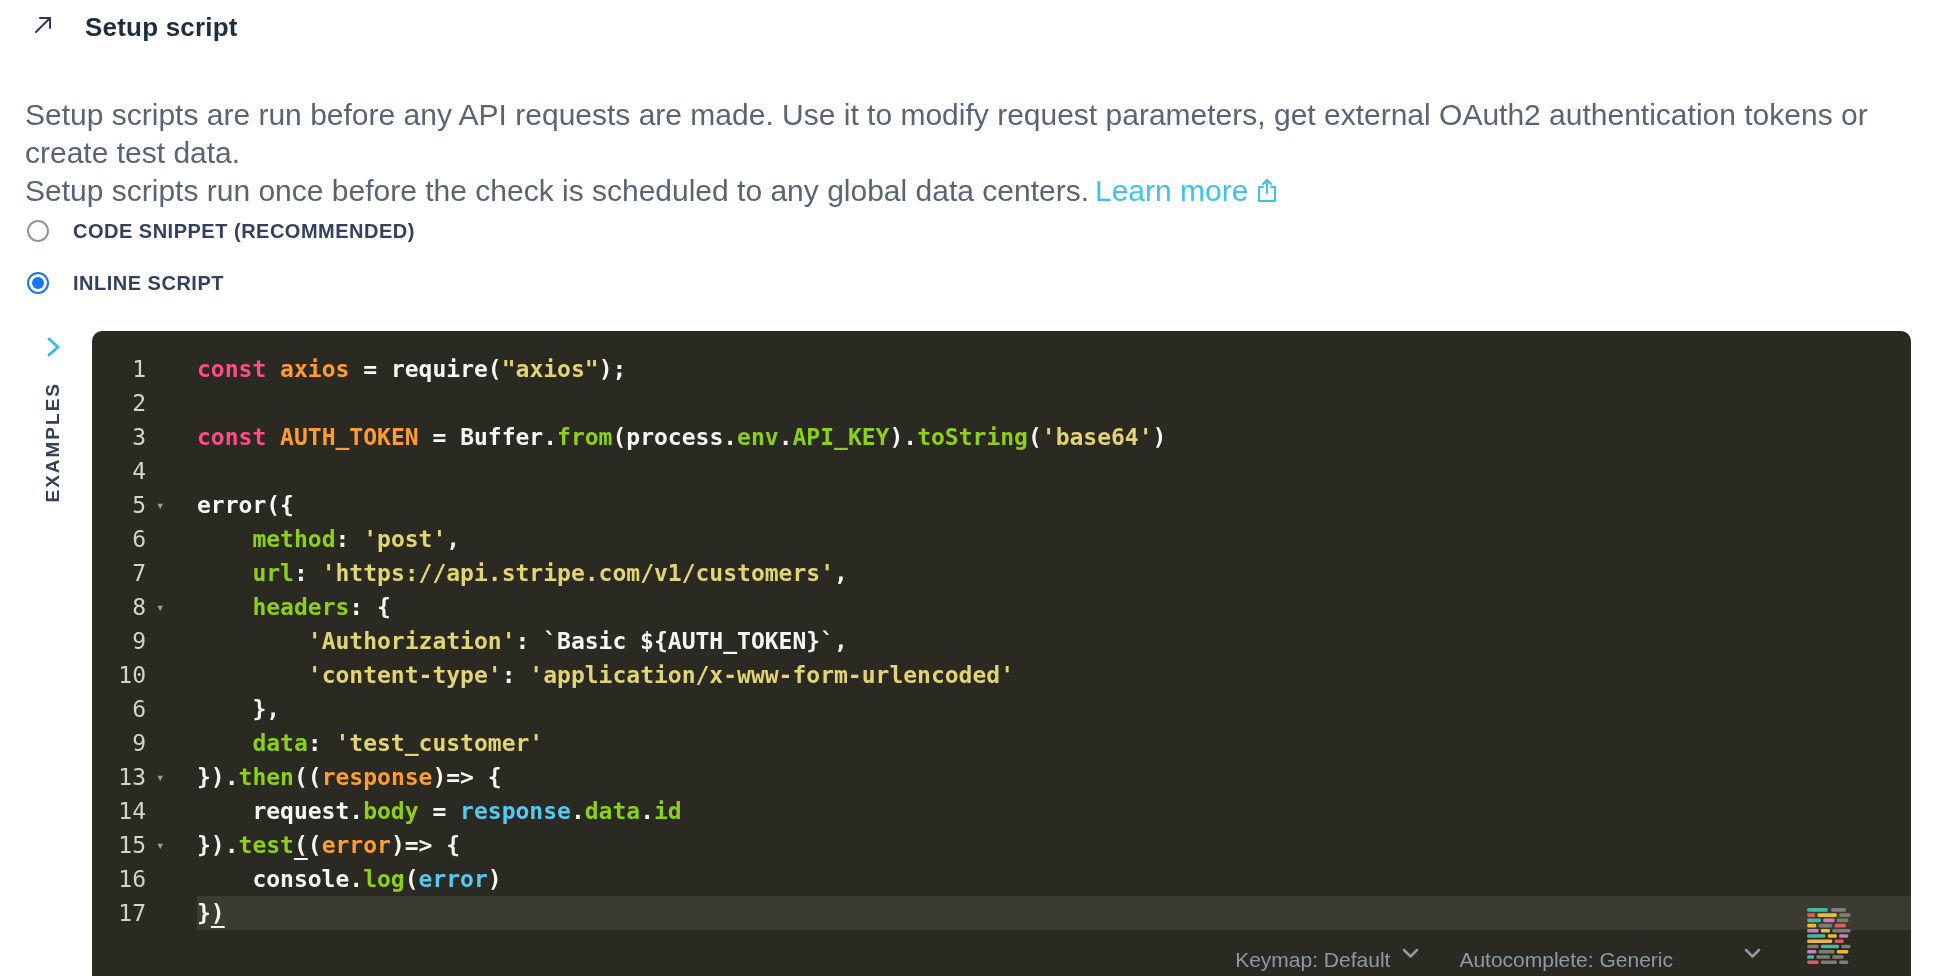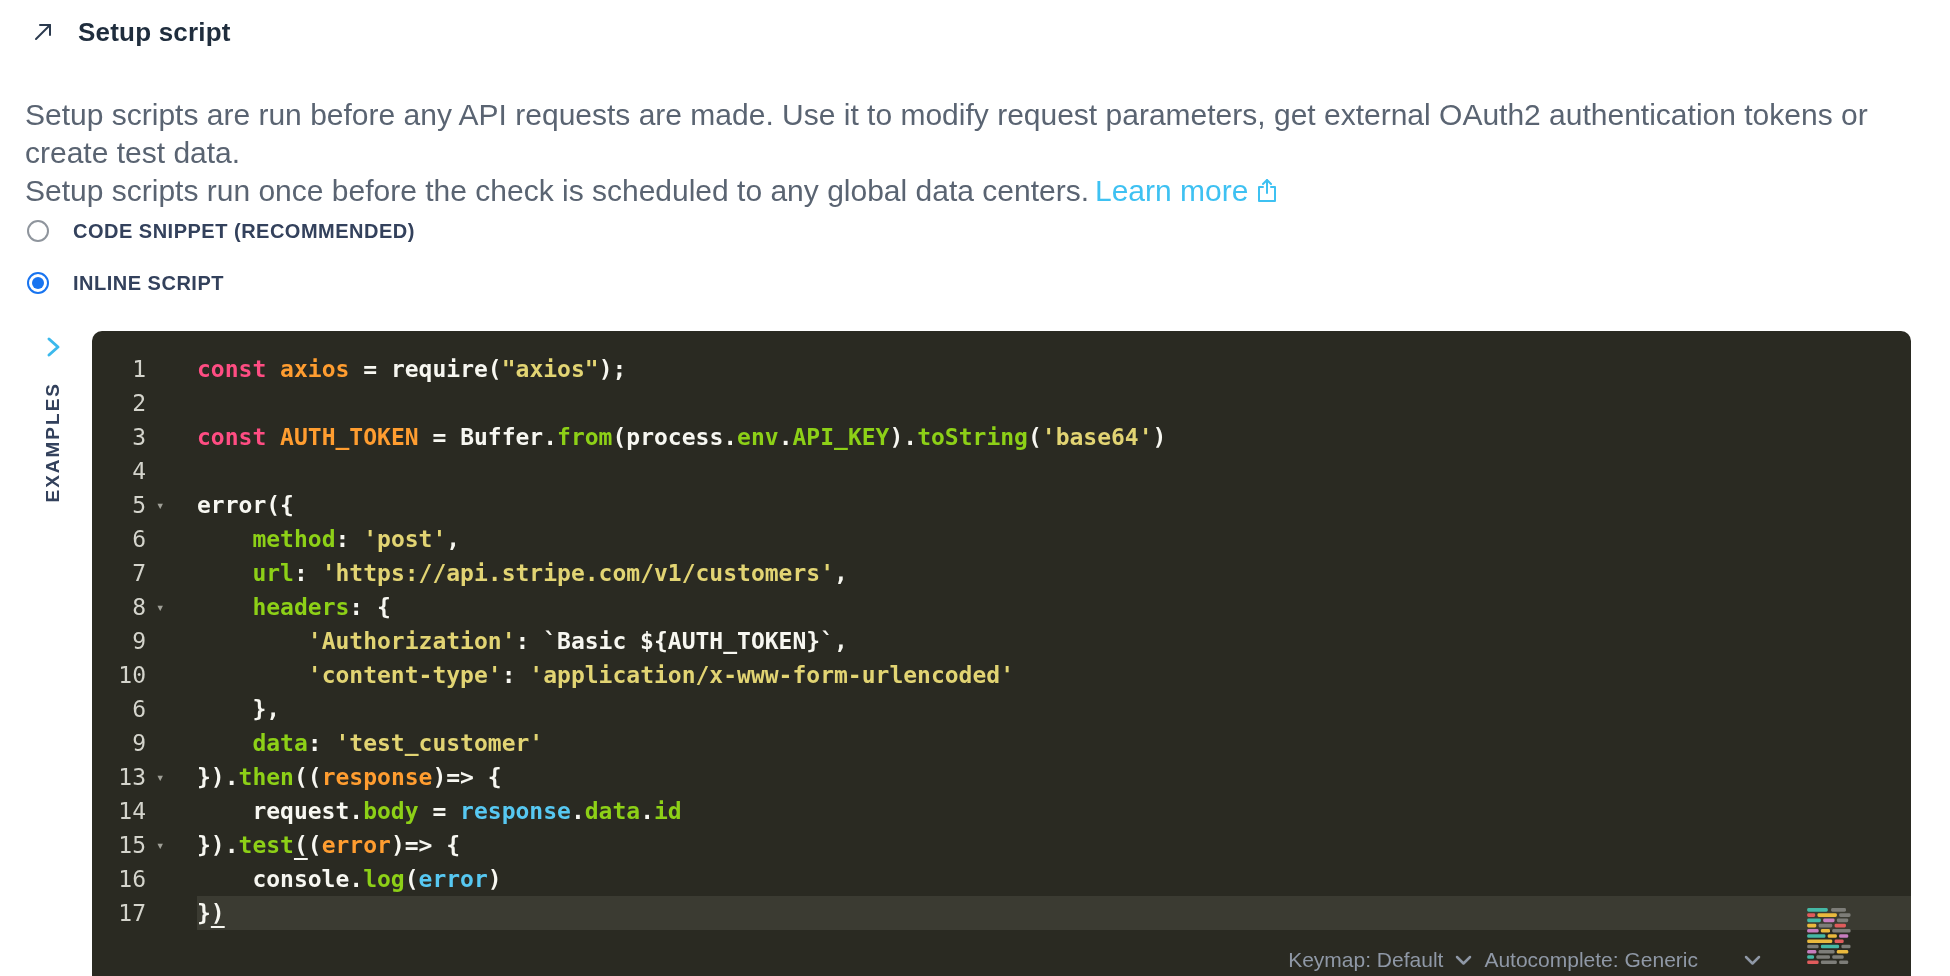--- a/index.html
+++ b/index.html
@@ -4,21 +4,21 @@
 <style>
   html,body{margin:0;padding:0;}
   body{
     width:1950px;height:976px;background:#ffffff;
     font-family:"Liberation Sans", sans-serif;
     overflow:hidden;position:relative;
   }
   .page{padding-top:12px;}
 
   
-  .hdr{display:flex;align-items:center;gap:22px;margin-left:30px;height:40px;}
+  .hdr{display:flex;align-items:flex-start;gap:29px;margin-left:30px;height:40px;}
   .hdr h1{margin:0;font-size:26px;font-weight:700;color:#1f2d3d;letter-spacing:.2px;}
   .ne-arrow{flex:0 0 auto;cursor:pointer;}
 
   
   .desc{margin:44px 30px 0 25px;font-size:30px;line-height:38px;color:#5a6472;max-width:1890px;}
   .desc a{color:var(--link);text-decoration:none;cursor:pointer;margin-left:6px;}
   .ext-icon{vertical-align:-3px;margin-left:8px;}
 
   
   .radios{margin:8px 0 0 27px;}
@@ -51,22 +51,22 @@
   .tk-var2{color:var(--var2);}
   .tk-pl{color:var(--pl);}
   .tk-ul{color:var(--pl);text-decoration:underline;text-decoration-thickness:2px;text-underline-offset:5px;}
 
   .statusbar{
     position:absolute;left:0;right:0;bottom:0;height:58px;
     display:flex;align-items:center;justify-content:flex-end;
     padding-right:150px;color:var(--status);font-size:21px;
     font-family:"Liberation Sans", sans-serif;
   }
-  .sb-item{display:flex;align-items:center;gap:12px;cursor:pointer;}
-  .sb-item.autocomplete{margin-left:12px;gap:46px;}
+  .sb-item{display:flex;align-items:flex-start;gap:12px;cursor:pointer;}
+  .sb-item.autocomplete{margin-left:40px;gap:71px;}
   .minimap{position:absolute;right:58px;bottom:24px;}
 </style>
 </head>
 <body>
 
 <div class="page">
 
   <div class="hdr">
     <svg class="ne-arrow" width="26" height="26" viewBox="0 0 26 26" fill="none" stroke="#2b3a4e" stroke-width="2" stroke-linecap="round" stroke-linejoin="round">
       <path d="M6 20 L20 6"></path>

